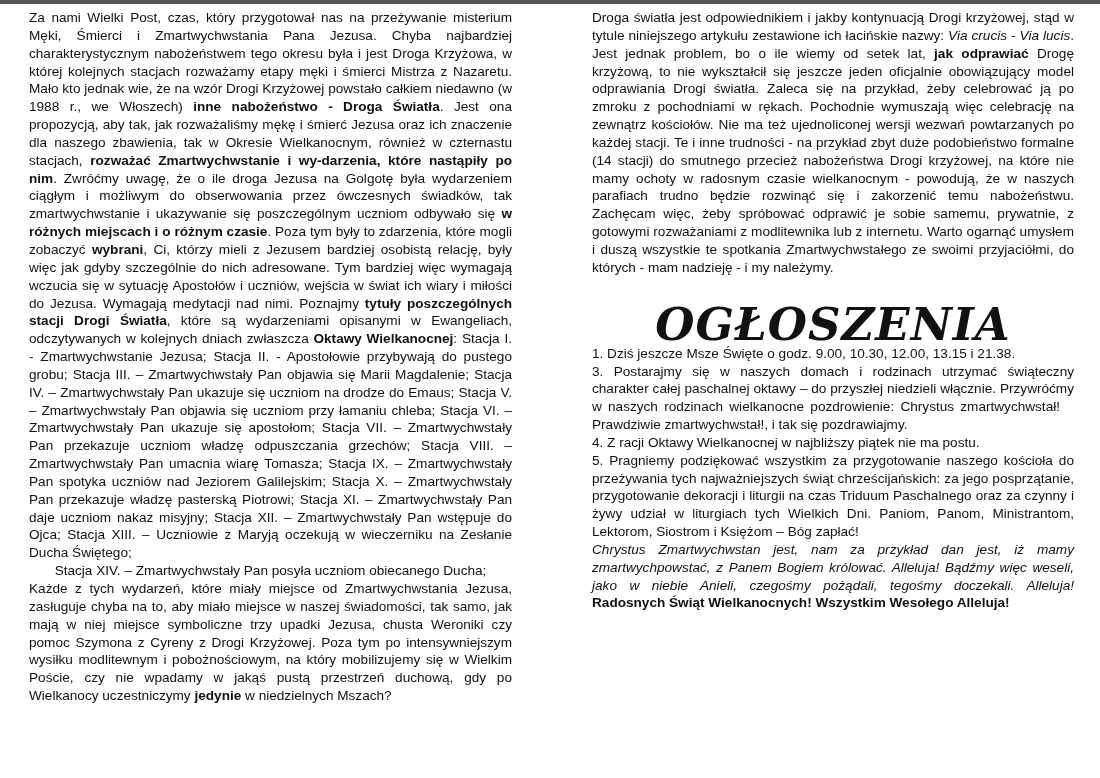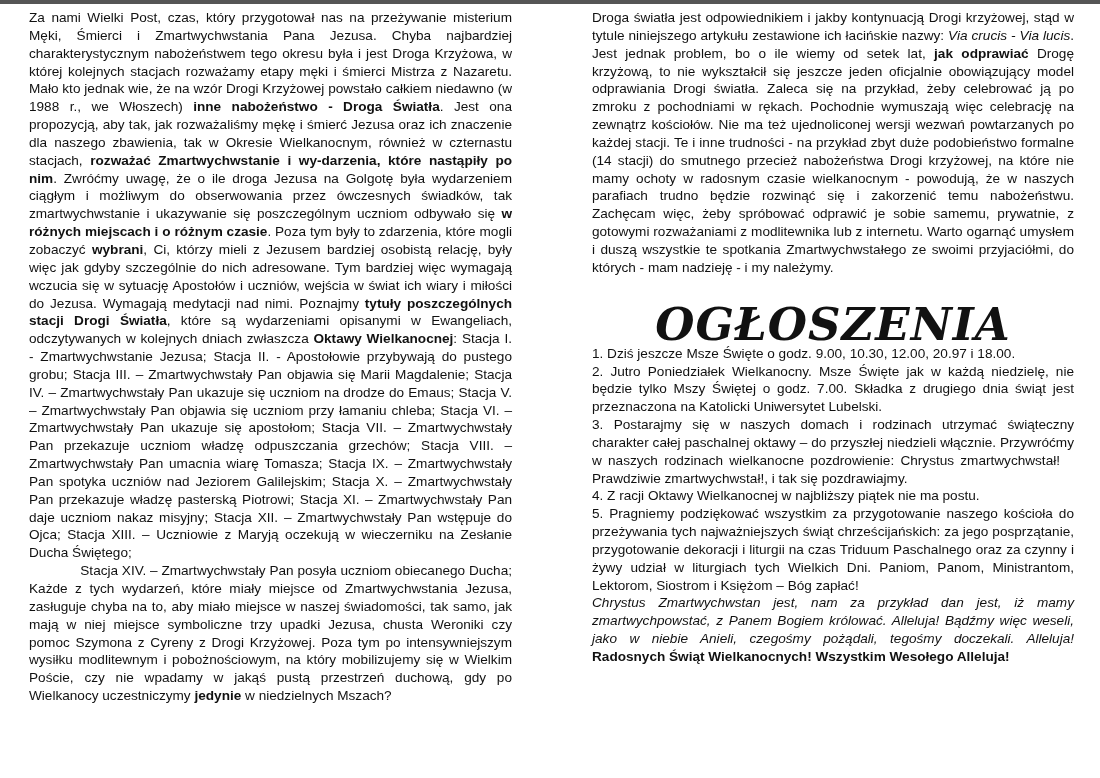--- a/index.html
+++ b/index.html
@@ -33,30 +33,29 @@
   .gap { display: inline-block; width: 30px; }
   .gap2 { display: inline-block; width: 14px; }
 </style>
 </head>
 <body>
 
 <div class="topbar"></div>
 
 <div class="col col-left">
   <p><span>Za nami Wielki Post, czas, który przygotował nas na przeżywanie misterium Męki, Śmierci i Zmartwychwstania Pana Jezusa. Chyba najbardziej charakterystycznym nabożeństwem tego okresu była i jest Droga Krzyżowa, w której kolejnych stacjach rozważamy etapy męki i śmierci Mistrza z Nazaretu. Mało kto jednak wie, że na wzór Drogi Krzyżowej powstało całkiem niedawno (w 1988 r., we Włoszech) </span><b>inne nabożeństwo - Droga Światła</b><span>. Jest ona propozycją, aby tak, jak rozważaliśmy mękę i śmierć Jezusa oraz ich znaczenie dla naszego zbawienia, tak w Okresie Wielkanocnym, również w czternastu stacjach, </span><b>rozważać Zmartwychwstanie i wy-darzenia, które nastąpiły po nim</b><span>. Zwróćmy uwagę, że o ile droga Jezusa na Golgotę była wydarzeniem ciągłym i możliwym do obserwowania przez ówczesnych świadków, tak zmartwychwstanie i ukazywanie się poszczególnym uczniom odbywało się </span><b>w różnych miejscach i o różnym czasie</b><span>. Poza tym były to zdarzenia, które mogli zobaczyć </span><b>wybrani</b><span>, Ci, którzy mieli z Jezusem bardziej osobistą relację, były więc jak gdyby szczególnie do nich adresowane. Tym bardziej więc wymagają wczucia się w sytuację Apostołów i uczniów, wejścia w świat ich wiary i miłości do Jezusa. Wymagają medytacji nad nimi. Poznajmy </span><b>tytuły poszczególnych stacji Drogi Światła</b><span>, które są wydarzeniami opisanymi w Ewangeliach, odczytywanych w kolejnych dniach zwłaszcza </span><b>Oktawy Wielkanocnej</b><span>: Stacja I. - Zmartwychwstanie Jezusa; Stacja II. - Apostołowie przybywają do pustego grobu; Stacja III. – Zmartwychwstały Pan objawia się Marii Magdalenie; Stacja IV. – Zmartwychwstały Pan ukazuje się uczniom na drodze do Emaus; Stacja V. – Zmartwychwstały Pan objawia się uczniom przy łamaniu chleba; Stacja VI. – Zmartwychwstały Pan ukazuje się apostołom; Stacja VII. – Zmartwychwstały Pan przekazuje uczniom władzę odpuszczania grzechów; Stacja VIII. – Zmartwychwstały Pan umacnia wiarę Tomasza; Stacja IX. – Zmartwychwstały Pan spotyka uczniów nad Jeziorem Galilejskim; Stacja X. – Zmartwychwstały Pan przekazuje władzę pasterską Piotrowi; Stacja XI. – Zmartwychwstały Pan daje uczniom nakaz misyjny; Stacja XII. – Zmartwychwstały Pan wstępuje do Ojca; Stacja XIII. – Uczniowie z Maryją oczekują w wieczerniku na Zesłanie Ducha Świętego;</span></p>
-  <p style="text-align:right">Stacja XIV. – Zmartwychwstały Pan posyła uczniom obiecanego Ducha;</p>
+  <p style="text-align:center">Stacja XIV. – Zmartwychwstały Pan posyła uczniom obiecanego Ducha;</p>
   <p><span>Każde z tych wydarzeń, które miały miejsce od Zmartwychwstania Jezusa, zasługuje chyba na to, aby miało miejsce w naszej świadomości, tak samo, jak mają w niej miejsce symboliczne trzy upadki Jezusa, chusta Weroniki czy pomoc Szymona z Cyreny z Drogi Krzyżowej. Poza tym po intensywniejszym wysiłku modlitewnym i pobożnościowym, na który mobilizujemy się w Wielkim Poście, czy nie wpadamy w jakąś pustą przestrzeń duchową, gdy po Wielkanocy uczestniczymy </span><b>jedynie</b><span> w niedzielnych Mszach?</span></p>
 </div>
 
 <div class="col col-right">
   <p><span>Droga światła jest odpowiednikiem i jakby kontynuacją Drogi krzyżowej, stąd w tytule niniejszego artykułu zestawione ich łacińskie nazwy: </span><i>Via crucis - Via lucis</i><span>. Jest jednak problem, bo o ile wiemy od setek lat, </span><b>jak odprawiać</b><span> Drogę krzyżową, to nie wykształcił się jeszcze jeden oficjalnie obowiązujący model odprawiania Drogi światła. Zaleca się na przykład, żeby celebrować ją po zmroku z pochodniami w rękach. Pochodnie wymuszają więc celebrację na zewnątrz kościołów. Nie ma też ujednoliconej wersji wezwań powtarzanych po każdej stacji. Te i inne trudności - na przykład zbyt duże podobieństwo formalne (14 stacji) do smutnego przecież nabożeństwa Drogi krzyżowej, na które nie mamy ochoty w radosnym czasie wielkanocnym - powodują, że w naszych parafiach trudno będzie rozwinąć się i zakorzenić temu nabożeństwu. Zachęcam więc, żeby spróbować odprawić je sobie samemu, prywatnie, z gotowymi rozważaniami z modlitewnika lub z internetu. Warto ogarnąć umysłem i duszą wszystkie te spotkania Zmartwychwstałego ze swoimi przyjaciółmi, do których - mam nadzieję - i my należymy.</span></p>
 
   <h2 class="ann-title">OGŁOSZENIA</h2>
 
   <div class="ann-list">
-    <p class="ann-item" style="text-align:left">1. Dziś jeszcze Msze Święte o godz. 9.00, 10.30, 12.00, 20.97 i 18.00.</p>
-    <p class="ann-item">2. Jutro Poniedziałek Wielkanocny. Msze Święte jak w każdą niedzielę, nie będzie tylko Mszy Świętej o godz. 7.00. Składka z drugiego dnia świąt jest przeznaczona na Katolicki Uniwersytet Lubelski.</p>
+    <p class="ann-item" style="text-align:left">1. Dziś jeszcze Msze Święte o godz. 9.00, 10.30, 12.00, 13.15 i 21.38.</p>
     <p class="ann-item"><span>3. Postarajmy się w naszych domach i rodzinach utrzymać świąteczny charakter całej paschalnej oktawy – do przyszłej niedzieli włącznie. Przywróćmy w naszych rodzinach wielkanocne pozdrowienie: Chrystus zmartwychwstał!</span><span class="gap2"></span><span>Prawdziwie zmartwychwstał!, i tak się pozdrawiajmy.</span></p>
     <p class="ann-item" style="text-align:left">4. Z racji Oktawy Wielkanocnej w najbliższy piątek nie ma postu.</p>
     <p class="ann-item">5. Pragniemy podziękować wszystkim za przygotowanie naszego kościoła do przeżywania tych najważniejszych świąt chrześcijańskich: za jego posprzątanie, przygotowanie dekoracji i liturgii na czas Triduum Paschalnego oraz za czynny i żywy udział w liturgiach tych Wielkich Dni. Paniom, Panom, Ministrantom, Lektorom, Siostrom i Księżom – Bóg zapłać!</p>
     <p class="ann-item"><i>Chrystus Zmartwychwstan jest, nam za przykład dan jest, iż mamy zmartwychpowstać, z Panem Bogiem królować. Alleluja! Bądźmy więc weseli, jako w niebie Anieli, czegośmy pożądali, tegośmy doczekali. Alleluja!</i> <b>Radosnych Świąt Wielkanocnych!  Wszystkim Wesołego Alleluja!</b></p>
   </div>
 </div>
 
 </body></html>

